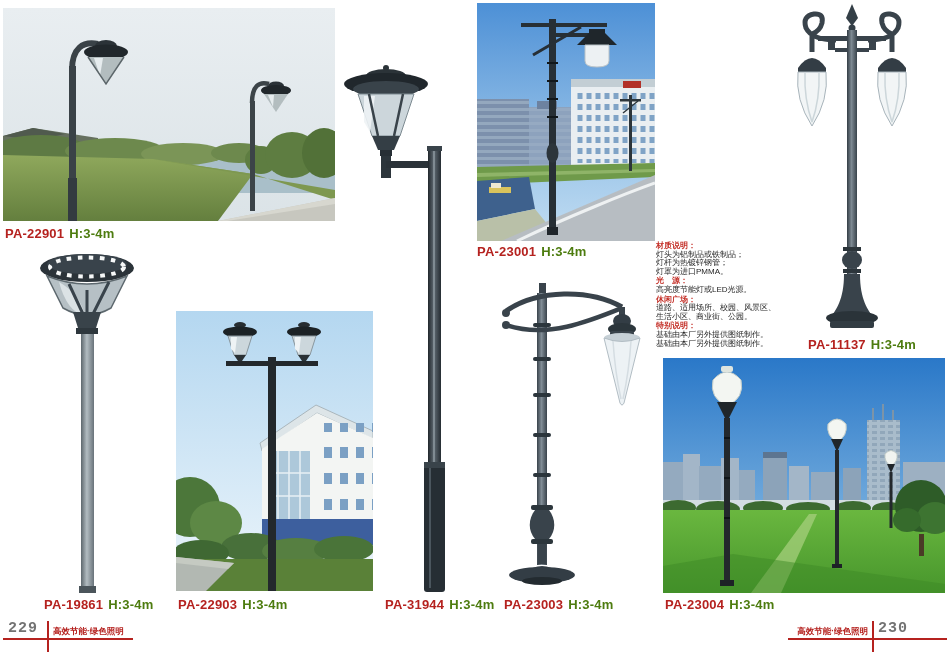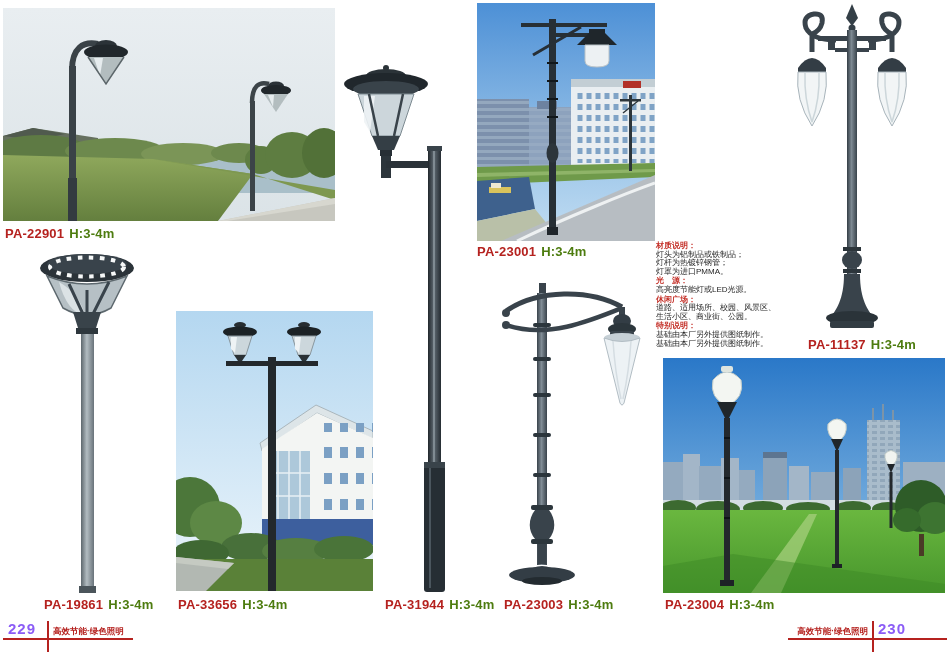--- a/index.html
+++ b/index.html
@@ -4,21 +4,21 @@
 <style>
   html,body{margin:0;padding:0;background:#e8e8e8;}
   .page{position:relative;width:950px;height:655px;background:#ffffff;overflow:hidden;
         font-family:"Liberation Sans","DejaVu Sans",sans-serif;}
   .abs{position:absolute;}
   .plabel{position:absolute;white-space:nowrap;font-size:13px;font-weight:700;letter-spacing:0.2px;}
   .pcode{color:#b5221f;margin-top:15px;}
   .pspec{color:#4d7c0f;margin-left:5px;}
   .notes{position:absolute;left:656px;top:241px;width:152px;font-size:8px;line-height:8.6px;color:#1e1e1e;}
   .notes .nh{color:#c43028;font-weight:700;margin-top:1px;}
-  .footer-num{position:absolute;font-size:15px;font-weight:700;color:#8b5cf6;letter-spacing:1px;}
+  .footer-num{position:absolute;font-size:15px;font-weight:700;color:#737373;letter-spacing:1px;font-family:Liberation Mono, monospace;}
   .footer-slogan{position:absolute;font-size:8.5px;font-weight:700;color:#b5221f;}
   .red-hline{position:absolute;height:2px;background:#b5221f;}
   .red-vline{position:absolute;width:2px;background:#b5221f;}
 </style>
 </head>
 <body>
 
 <div class="page">
 
   <svg class="abs" style="left:3px;top:8px" width="332" height="213" viewBox="0 0 332 213">
@@ -126,21 +126,21 @@
     </g>
     <g>
       <ellipse cx="128" cy="14" rx="6" ry="3" fill="#272d31"></ellipse>
       <ellipse cx="128" cy="21" rx="17" ry="5.5" fill="#1c2225"></ellipse>
       <polygon points="116,25 140,25 134,44 122,44" fill="#ccd7dc" stroke="#8a979e" stroke-width="1"></polygon>
       <polygon points="119,26 125,26 123,42 119,38" fill="#eef3f5"></polygon>
       <polygon points="122,44 134,44 130,50 126,50" fill="#2a3135"></polygon>
     </g>
   </svg>
   <div class="plabel" style="left:178px;top:597px">
-    <span class="pcode">PA-33656</span><span class="pspec">H:3-4m</span>
+    <span class="pcode">PA-22903</span><span class="pspec">H:3-4m</span>
   </div>
 
   <svg class="abs" style="left:340px;top:62px" width="112" height="533" viewBox="0 0 112 533">
     <defs>
       <linearGradient id="dp4" x1="0" y1="0" x2="1" y2="0">
           <stop offset="0" stop-color="#20262b"></stop>
           <stop offset="0.45" stop-color="#5f6a72"></stop>
           <stop offset="1" stop-color="#252c32"></stop>
         </linearGradient>
     </defs>

